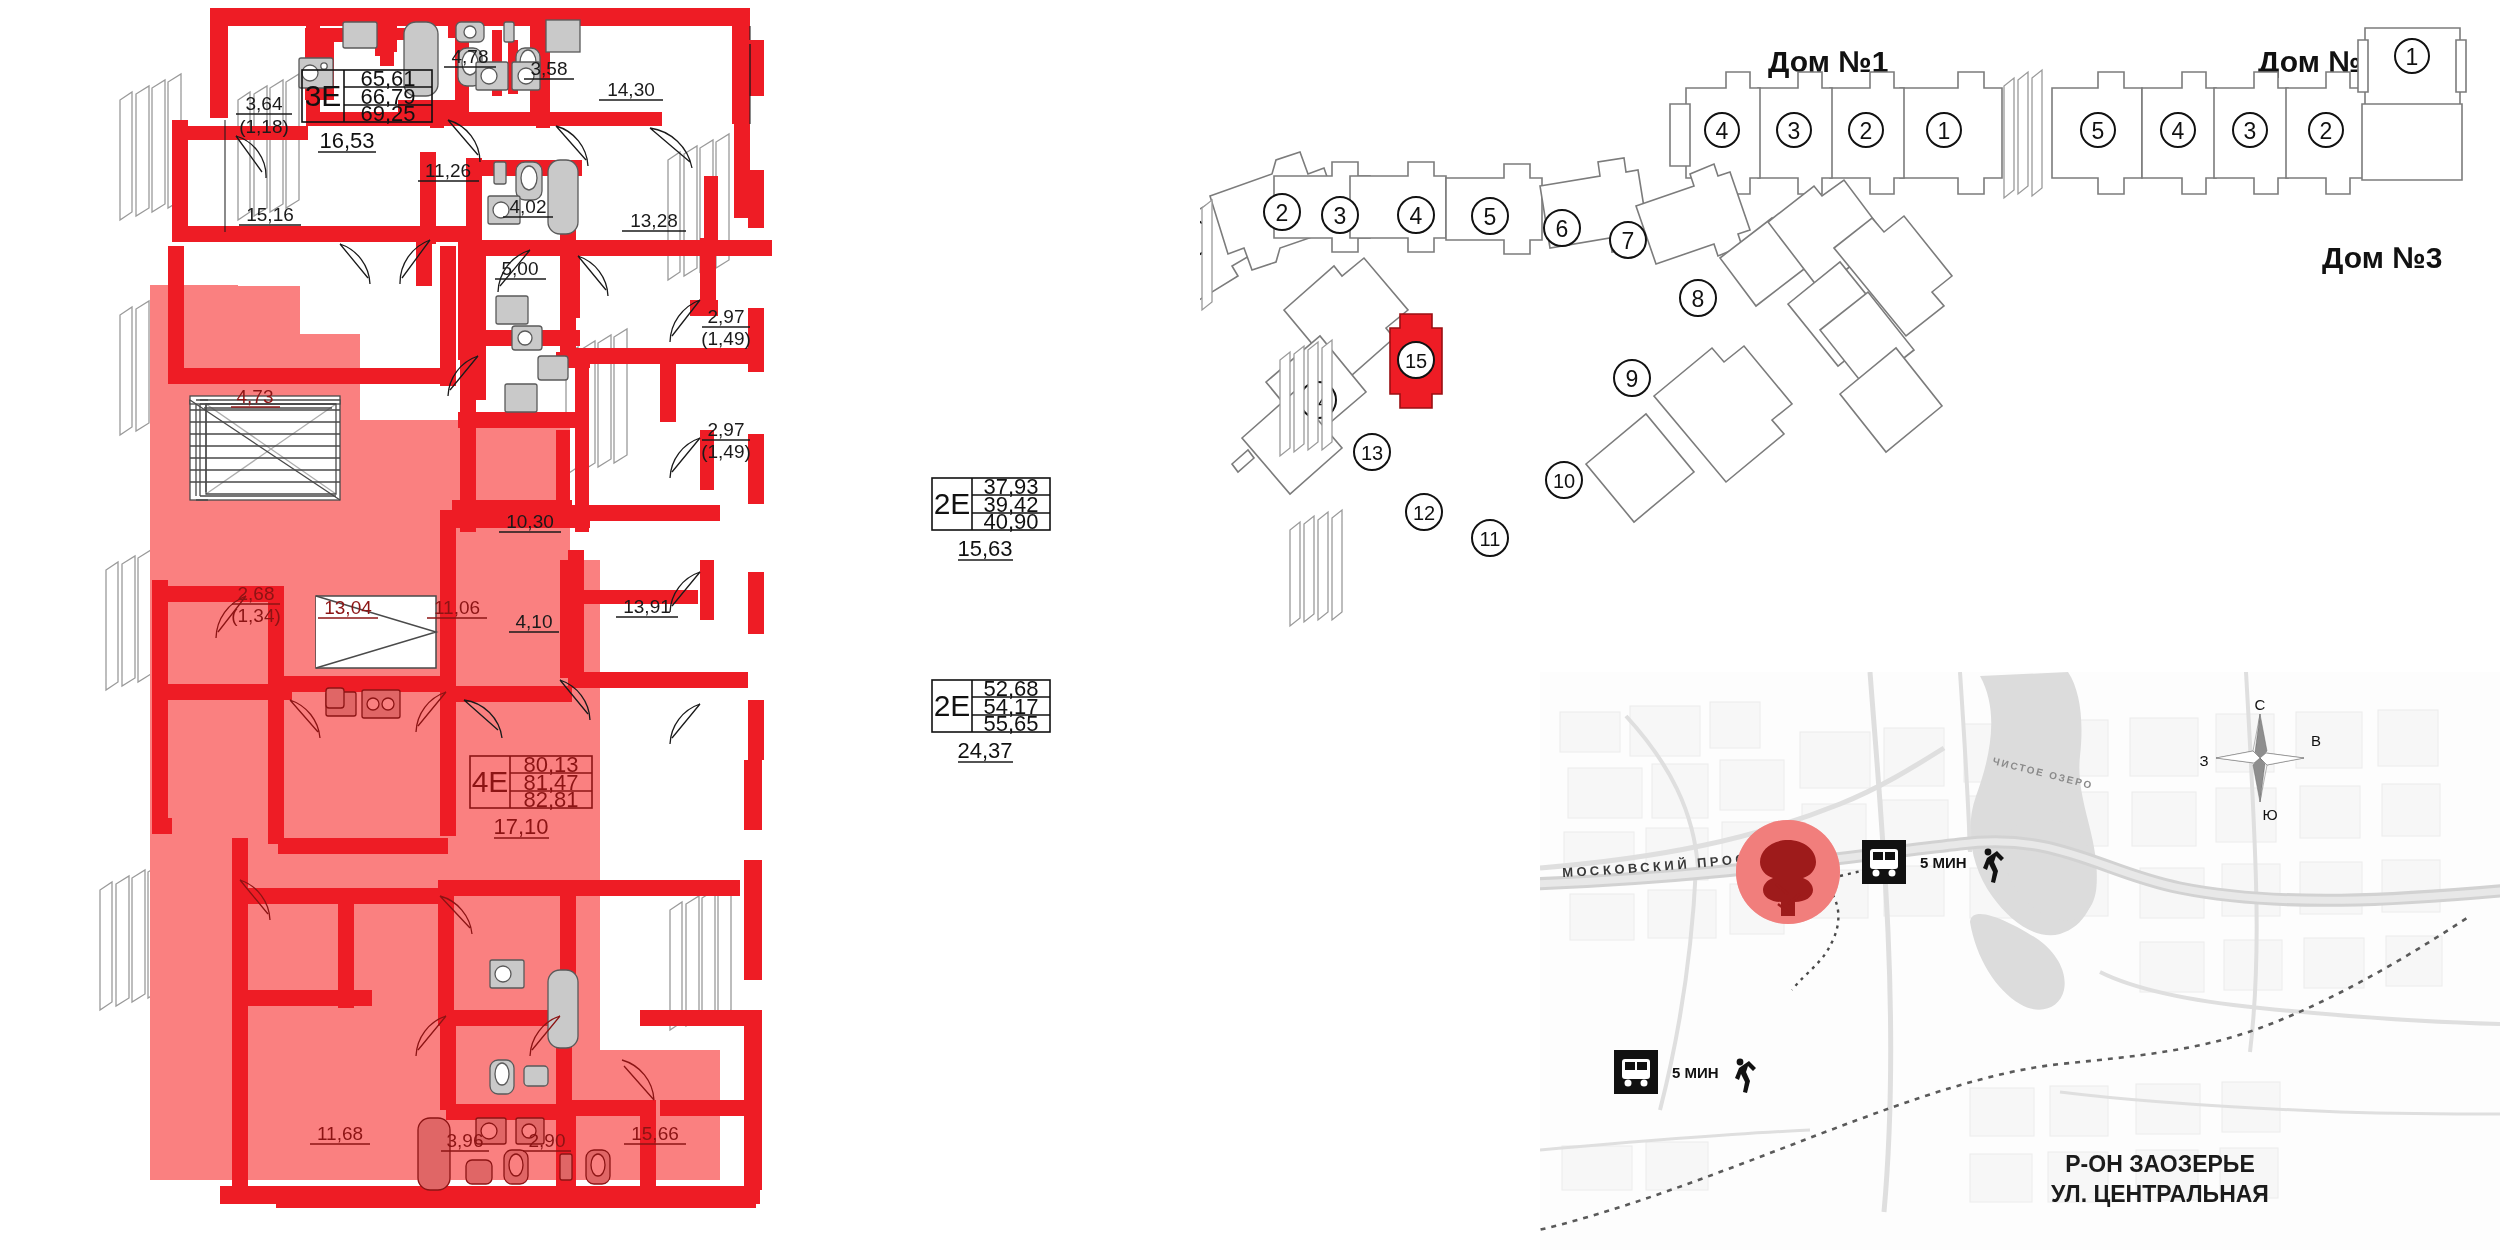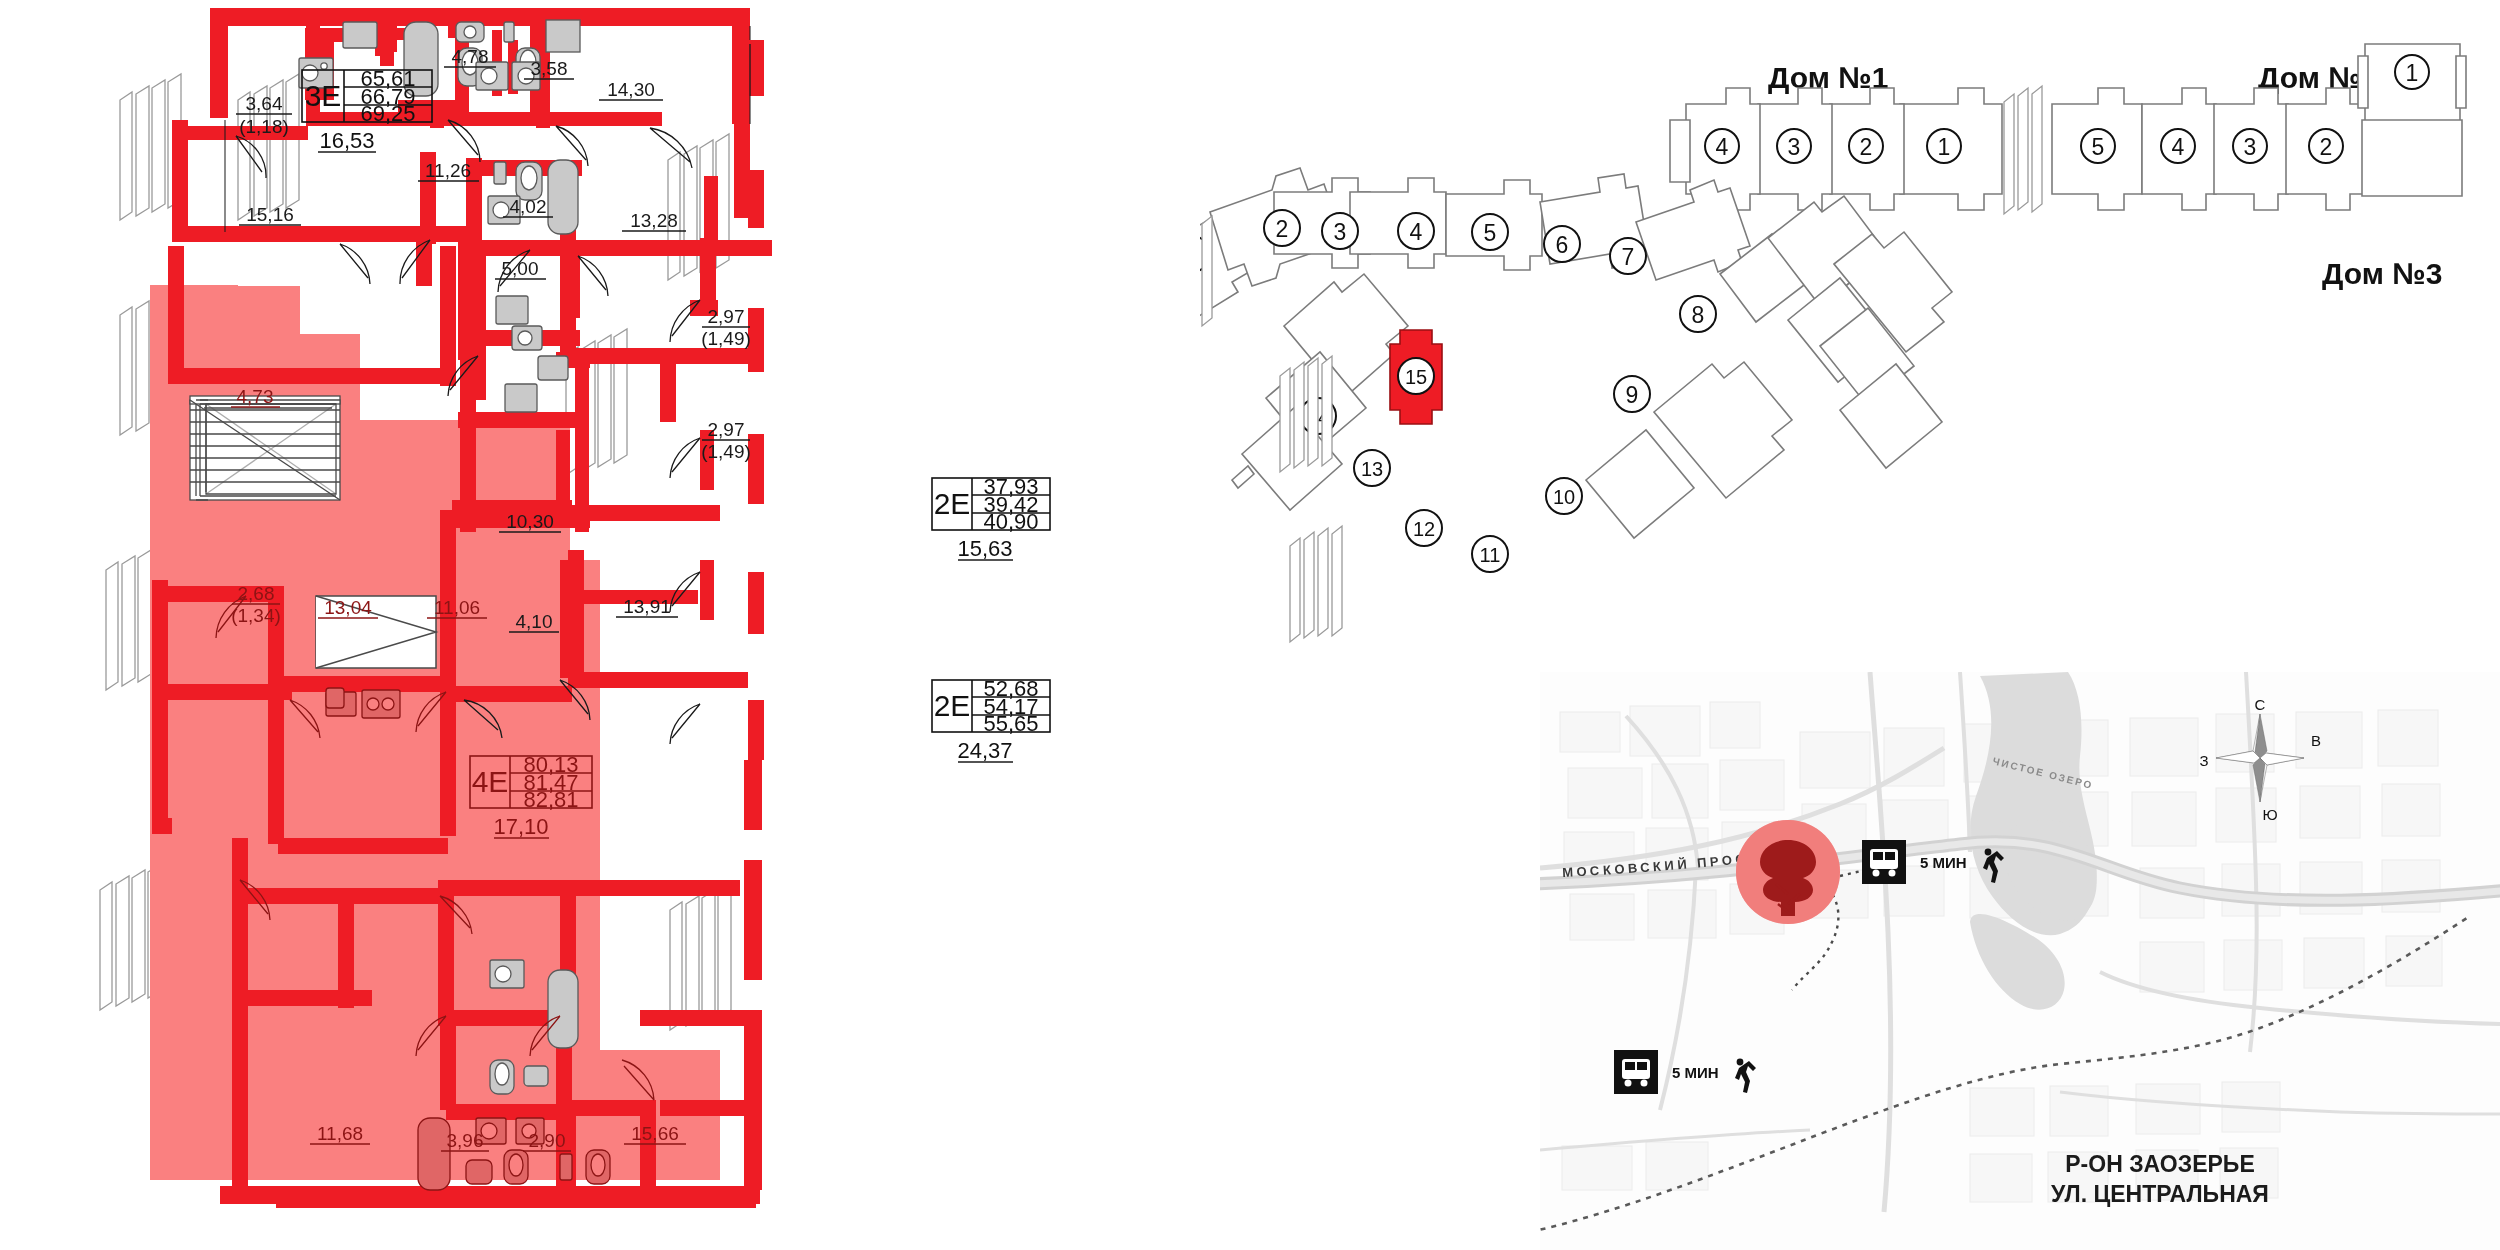--- a/index.html
+++ b/index.html
@@ -22,21 +22,21 @@
   .rmu-red { stroke:#8c1414; }
 
   .aptcode { font-family:"Liberation Sans", sans-serif; font-size:30px; fill:#111; text-anchor:middle; }
   .aptnum  { font-family:"Liberation Sans", sans-serif; font-size:22px; fill:#111; text-anchor:middle; }
   .aptcode-red { fill:#8c1414; }
   .aptnum-red { fill:#8c1414; }
   .aptbox { fill:none; stroke:#111; stroke-width:1.6; }
   .aptbox-red { stroke:#8c1414; }
 
   
-  #right { position:absolute; left:1200px; top:16px; width:1300px; height:1224px;text-align:center; }
+  #right { position:absolute; left:1200px; top:0; width:1300px; height:1224px;text-align:center; }
 
   .domlabel { font-family:"Liberation Sans", sans-serif; font-weight:bold; font-size:30px; fill:#111; }
   .secnum  { font-family:"Liberation Sans", sans-serif; font-size:23px; fill:#111; text-anchor:middle; }
   .secnum-sm { font-size:20px; }
   .outline { fill:#ffffff; stroke:#7c7c7c; stroke-width:1.6; }
   .outline-hl { fill:#ee1c25; stroke:#9a0f13; stroke-width:1.6; }
   .circ { fill:#ffffff; stroke:#111; stroke-width:2; }
 
   .cmp-txt { font-family:"Liberation Sans", sans-serif; font-size:26px; fill:#111; text-anchor:middle; }
   .cmp-txt-sm { font-size:20px; }

